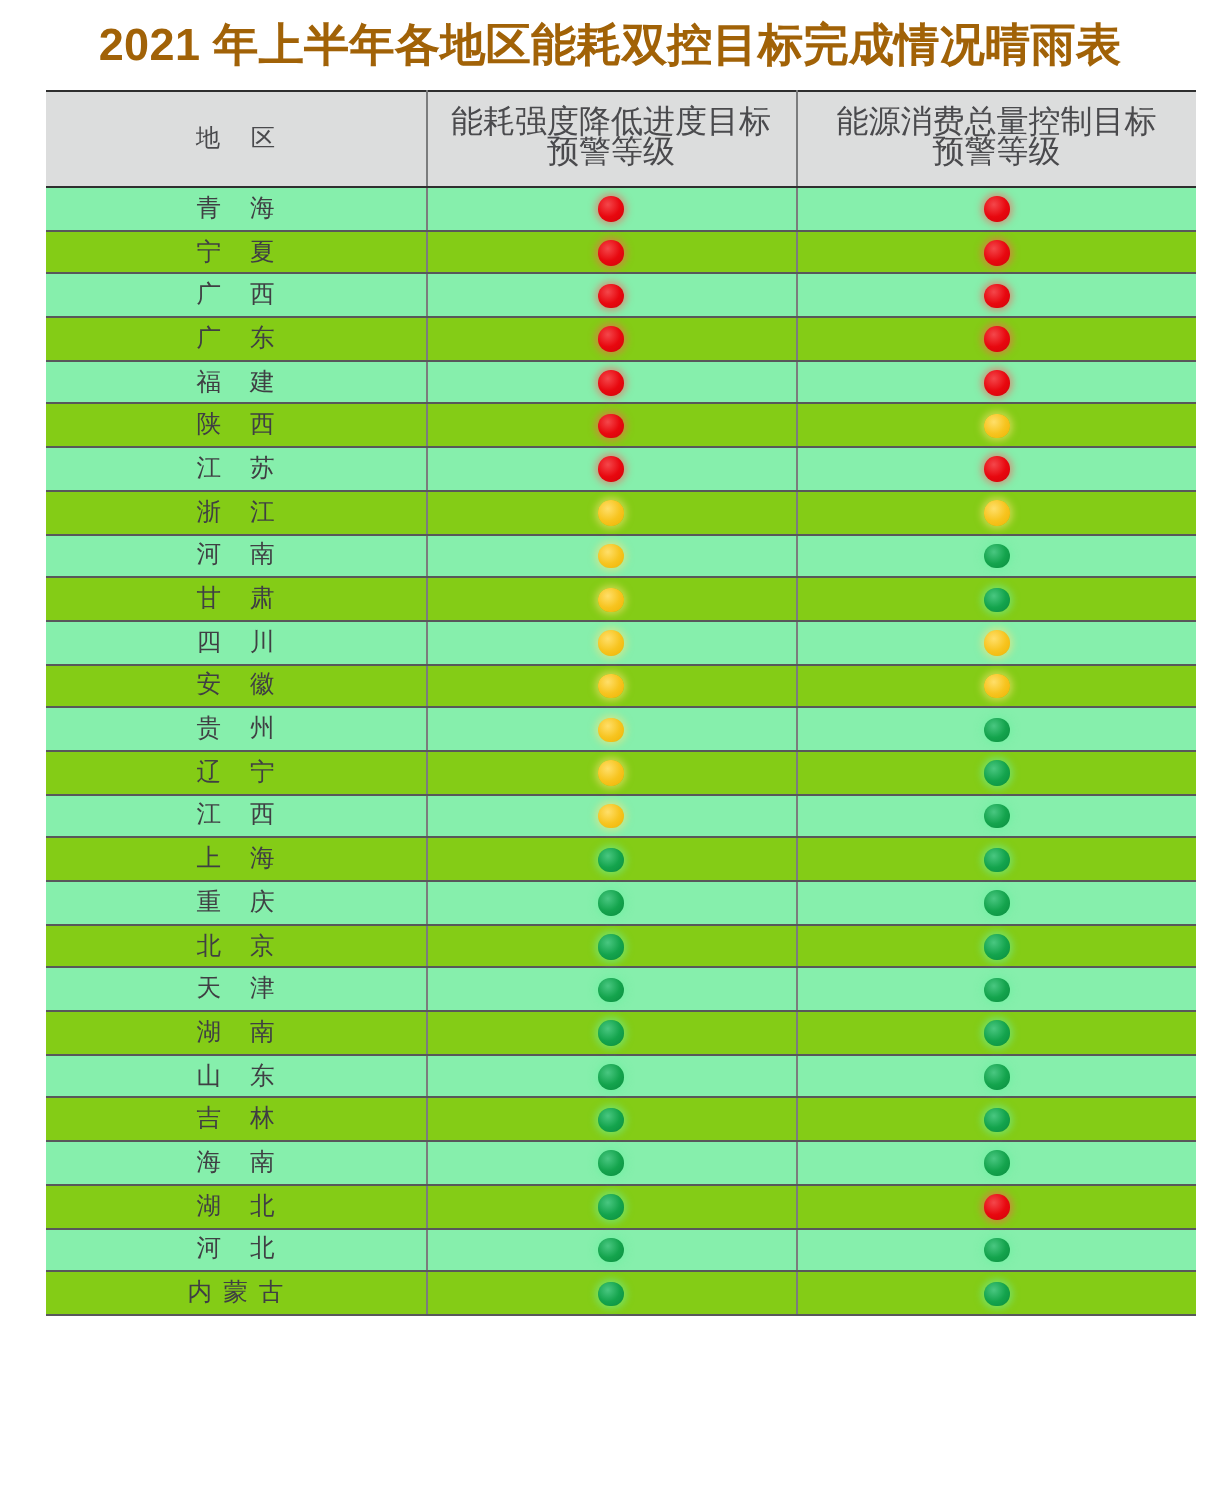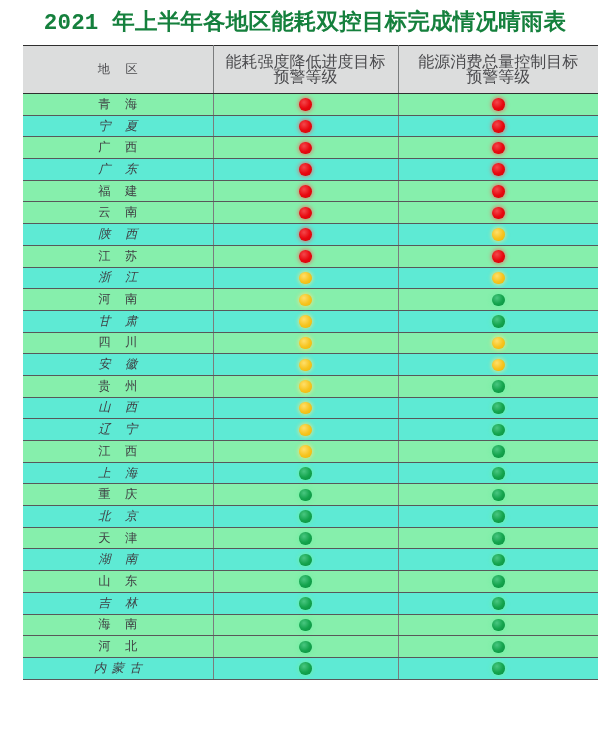--- a/index.html
+++ b/index.html
@@ -26,25 +26,25 @@
 
   
   #title {
     position: absolute;
     left: 0;
     top: 6px;
     width: 610px;
     height: 34px;
     line-height: 34px;
     text-align: center;
-    font-family: Liberation Mono, monospace;
+    font-family: Liberation Sans, sans-serif;
     font-weight: bold;
     font-size: 22.5px;
     letter-spacing: 0.2px;
-    color: #15803d;
+    color: #a16207;
     white-space: nowrap;
   }
 
   
   #table-wrap {
     position: absolute;
     left: 23px;
     top: 45px;
     width: 575px;
     height: 726px;
@@ -93,21 +93,21 @@
     box-sizing: border-box;
     padding: 0;
     vertical-align: middle;
     text-align: center;
     font-size: 12.1px;
     color: #46464a;
     white-space: nowrap;
   }
   tbody td:last-child { border-right: none; }
   tbody tr.odd  td { background: #86efac; }
-  tbody tr.even td { background: #5eead4; font-style: italic; }
+  tbody tr.even td { background: #84cc16; }
 
   td.region-cell {
     letter-spacing: 5.5px;
     text-indent: 5.5px;
     font-size: 12.3px;
     color: #3f3f43;
   }
 
   
   .dot {
@@ -178,25 +178,20 @@
           <tr class="even">
             <td class="region-cell">广 东</td>
             <td><span class="dot red"></span></td>
             <td><span class="dot red"></span></td>
           </tr>
           <tr class="odd">
             <td class="region-cell">福 建</td>
             <td><span class="dot red"></span></td>
             <td><span class="dot red"></span></td>
           </tr>
-          <tr class="odd">
-            <td class="region-cell">云 南</td>
-            <td><span class="dot red"></span></td>
-            <td><span class="dot red"></span></td>
-          </tr>
           <tr class="even">
             <td class="region-cell">陕 西</td>
             <td><span class="dot red"></span></td>
             <td><span class="dot yellow"></span></td>
           </tr>
           <tr class="odd">
             <td class="region-cell">江 苏</td>
             <td><span class="dot red"></span></td>
             <td><span class="dot red"></span></td>
           </tr>
@@ -224,25 +219,20 @@
             <td class="region-cell">安 徽</td>
             <td><span class="dot yellow"></span></td>
             <td><span class="dot yellow"></span></td>
           </tr>
           <tr class="odd">
             <td class="region-cell">贵 州</td>
             <td><span class="dot yellow"></span></td>
             <td><span class="dot green"></span></td>
           </tr>
           <tr class="even">
-            <td class="region-cell">山 西</td>
-            <td><span class="dot yellow"></span></td>
-            <td><span class="dot green"></span></td>
-          </tr>
-          <tr class="even">
             <td class="region-cell">辽 宁</td>
             <td><span class="dot yellow"></span></td>
             <td><span class="dot green"></span></td>
           </tr>
           <tr class="odd">
             <td class="region-cell">江 西</td>
             <td><span class="dot yellow"></span></td>
             <td><span class="dot green"></span></td>
           </tr>
           <tr class="even">
@@ -277,20 +267,25 @@
           </tr>
           <tr class="even">
             <td class="region-cell">吉 林</td>
             <td><span class="dot green"></span></td>
             <td><span class="dot green"></span></td>
           </tr>
           <tr class="odd">
             <td class="region-cell">海 南</td>
             <td><span class="dot green"></span></td>
             <td><span class="dot green"></span></td>
+          </tr>
+          <tr class="even">
+            <td class="region-cell">湖 北</td>
+            <td><span class="dot green"></span></td>
+            <td><span class="dot red"></span></td>
           </tr>
           <tr class="odd">
             <td class="region-cell">河 北</td>
             <td><span class="dot green"></span></td>
             <td><span class="dot green"></span></td>
           </tr>
           <tr class="even">
             <td class="region-cell">内蒙古</td>
             <td><span class="dot green"></span></td>
             <td><span class="dot green"></span></td>

